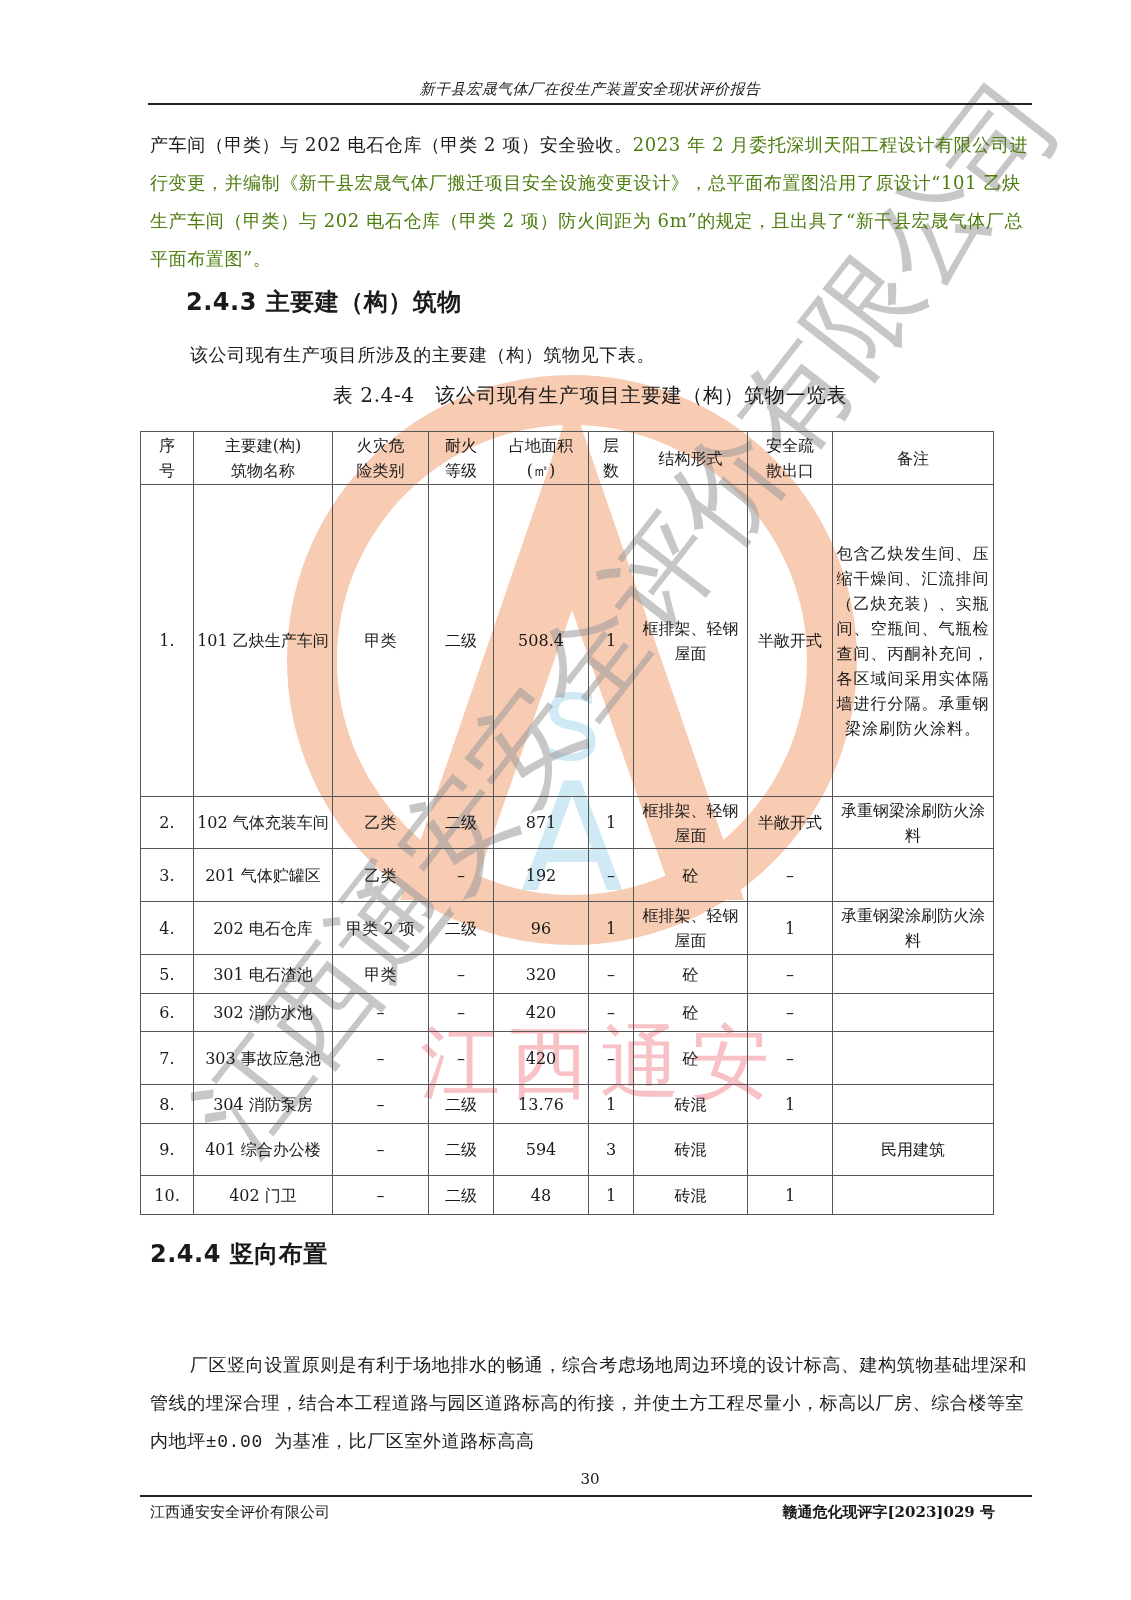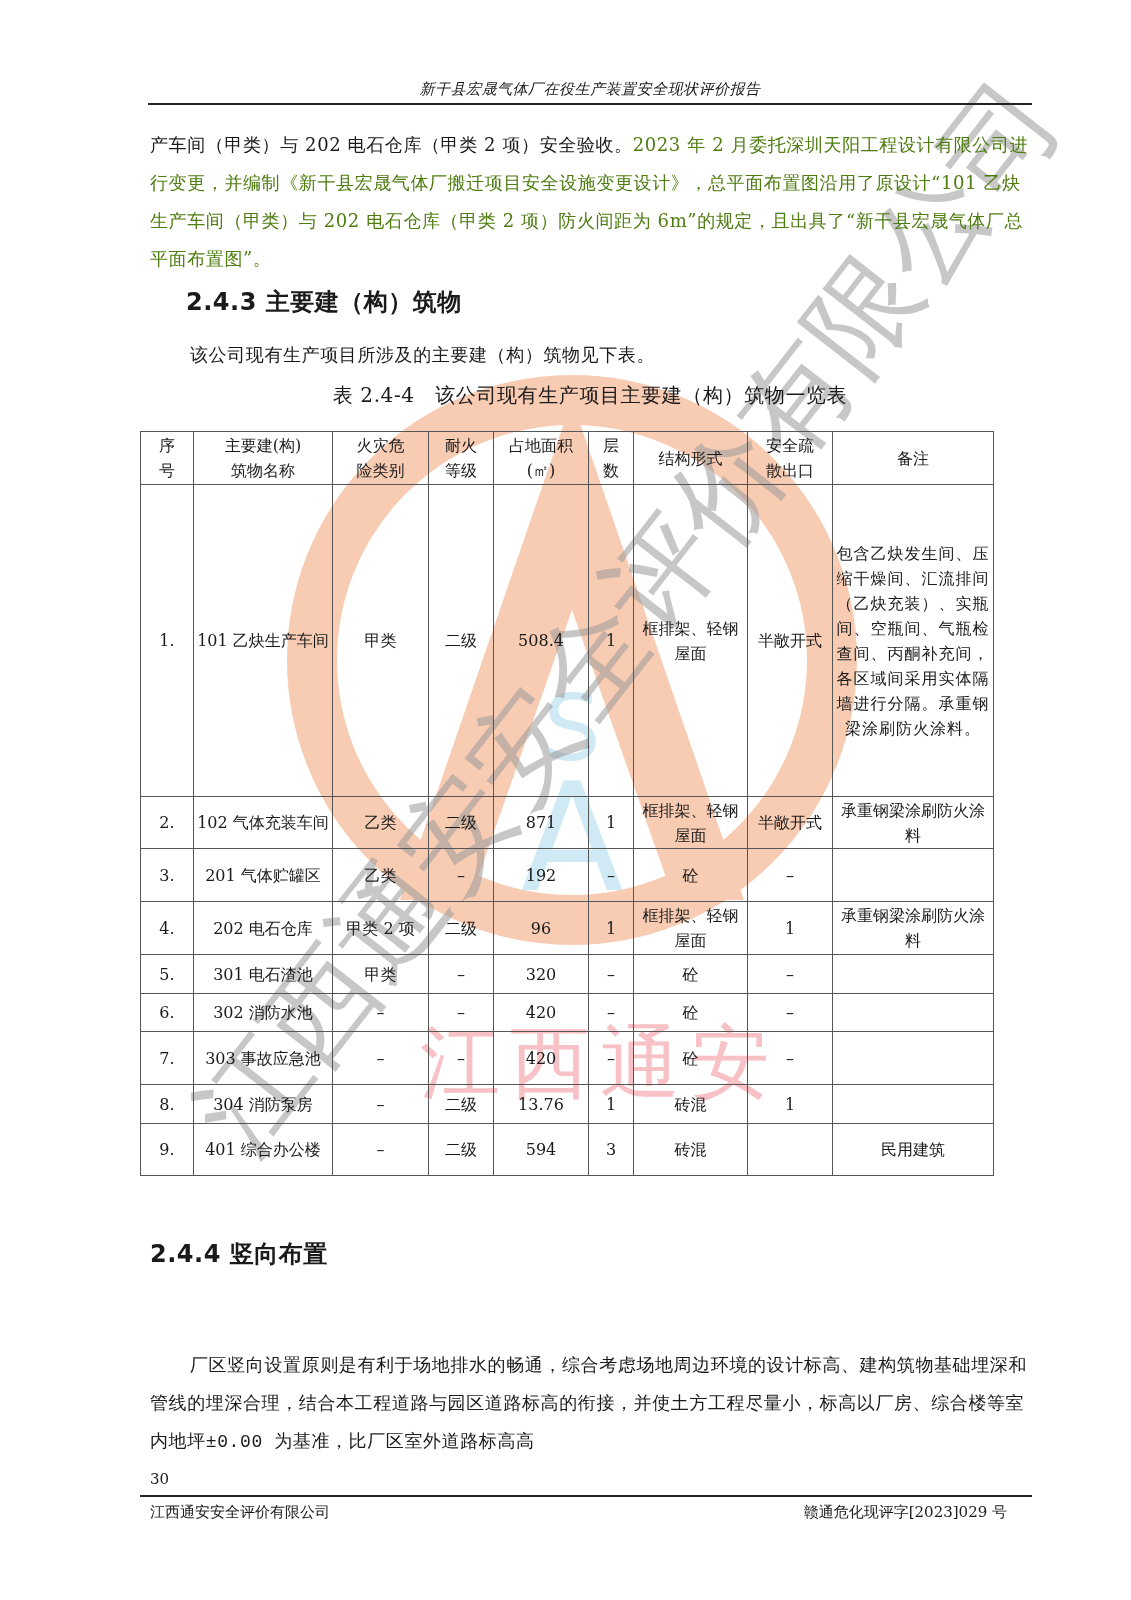--- a/index.html
+++ b/index.html
@@ -11,24 +11,24 @@
   .para { left: 150px; width: 880px; font-size: 18px; line-height: 38px; letter-spacing: 0.6px; }
   .red { color: #4d7c0f; }
   .h2 { left: 150px; font-family: "DejaVu Sans", "Liberation Sans", sans-serif; font-weight: bold; font-size: 24px; letter-spacing: 0.5px; }
   .indent { text-indent: 40px; }
   .caption { left: 150px; width: 880px; text-align: center; font-size: 20px; letter-spacing: 0.6px; }
   table.main { position: absolute; left: 140px; top: 431px; border-collapse: collapse; font-size: 16px; }
   table.main td, table.main th { border: 1px solid #555; text-align: center; vertical-align: middle; font-weight: normal; padding: 0 2px; line-height: 25px; }
   table.main th { height: 52px; }
   td.num { text-align: left; padding-left: 8px; }
   td.note { text-align: left; padding-left: 8px; letter-spacing: 1px; }
-  .footer-num { left: 150px; top: 1470px; width: 880px; text-align: left; font-size: 15px; }
+  .footer-num { left: 150px; top: 1470px; width: 880px; text-align: center; font-size: 15px; }
   .footer-rule { left: 140px; top: 1495px; width: 892px; height: 2px; background: #222; }
   .footer-left { left: 150px; top: 1503px; font-size: 15px; }
-  .footer-right { right: 124px; top: 1503px; font-size: 15px; }
+  .footer-right { right: 136px; top: 1503px; font-size: 15px; font-weight: bold; }
   .watermark { left: 0; top: 0; width: 1131px; height: 1600px; pointer-events: none; }
 </style>
 </head>
 <body>
 
 <svg class="abs watermark" viewBox="0 0 1131 1600">
   <g opacity="0.85">
     <circle cx="572" cy="660" r="260" fill="none" stroke="#f7c2a6" stroke-width="50"></circle>
     <polygon points="572,400 400,900 470,900 572,610 674,900 744,900" fill="#f7c2a6"></polygon>
     <text x="572" y="890" font-size="150" fill="#b9e0f0" text-anchor="middle" font-family="DejaVu Sans, sans-serif" opacity="0.8">A</text>
@@ -167,20 +167,31 @@
         <td class="num">9.</td>
         <td>401 综合办公楼</td>
         <td>–</td>
         <td>二级</td>
         <td>594</td>
         <td>3</td>
         <td>砖混</td>
         <td></td>
         <td>民用建筑</td>
       </tr>
+      <tr style="height: 39px;">
+        <td class="num">10.</td>
+        <td>402 门卫</td>
+        <td>–</td>
+        <td>二级</td>
+        <td>48</td>
+        <td>1</td>
+        <td>砖混</td>
+        <td>1</td>
+        <td></td>
+      </tr>
     </tbody>
 </table>
 
 <div class="abs h2" style="top:1238px;">2.4.4 竖向布置</div>
 <div class="abs para indent" style="top:1347px;font-family:Liberation Mono, monospace;">厂区竖向设置原则是有利于场地排水的畅通，综合考虑场地周边环境的设计标高、建构筑物基础埋深和管线的埋深合理，结合本工程道路与园区道路标高的衔接，并使土方工程尽量小，标高以厂房、综合楼等室内地坪±0.00 为基准，比厂区室外道路标高高</div>
 
 <div class="abs footer-num">30</div>
 <div class="abs footer-rule"></div>
 <div class="abs footer-left">江西通安安全评价有限公司</div>
 <div class="abs footer-right">赣通危化现评字[2023]029 号</div>

